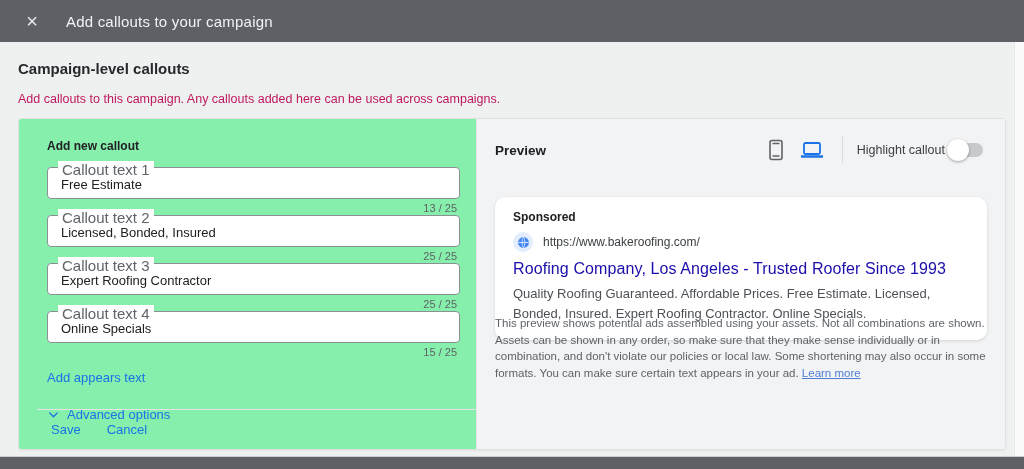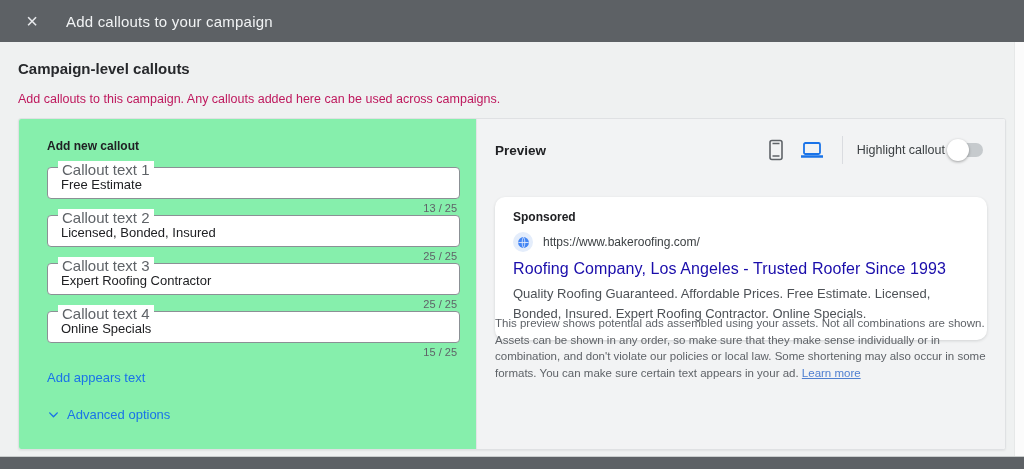--- a/index.html
+++ b/index.html
@@ -163,20 +163,24 @@
 
     <div class="advanced">
       <span>
         <svg width="13" height="13" viewBox="0 0 24 24" fill="none" stroke="#1a73e8" stroke-width="2.6" stroke-linecap="round" stroke-linejoin="round">
             <polyline points="5 9 12 16 19 9"></polyline>
           </svg>
       </span>
       <span class="blue-link">Advanced options</span>
     </div>
 
+    <div class="form-footer">
+      <a class="blue-link">Save</a>
+      <a class="blue-link">Cancel</a>
+    </div>
   </div>
 
   <div class="preview-panel">
     <div class="preview-header">
       <span class="preview-title">Preview</span>
       <span class="ph-spacer"></span>
       <span class="dev-icon">
         <svg width="16" height="22" viewBox="0 0 16 22" fill="none" stroke="#5f6368" stroke-width="1.6">
             <rect x="2" y="1.5" width="12" height="19" rx="2"></rect>
             <line x1="4.5" y1="17" x2="11.5" y2="17"></line>

